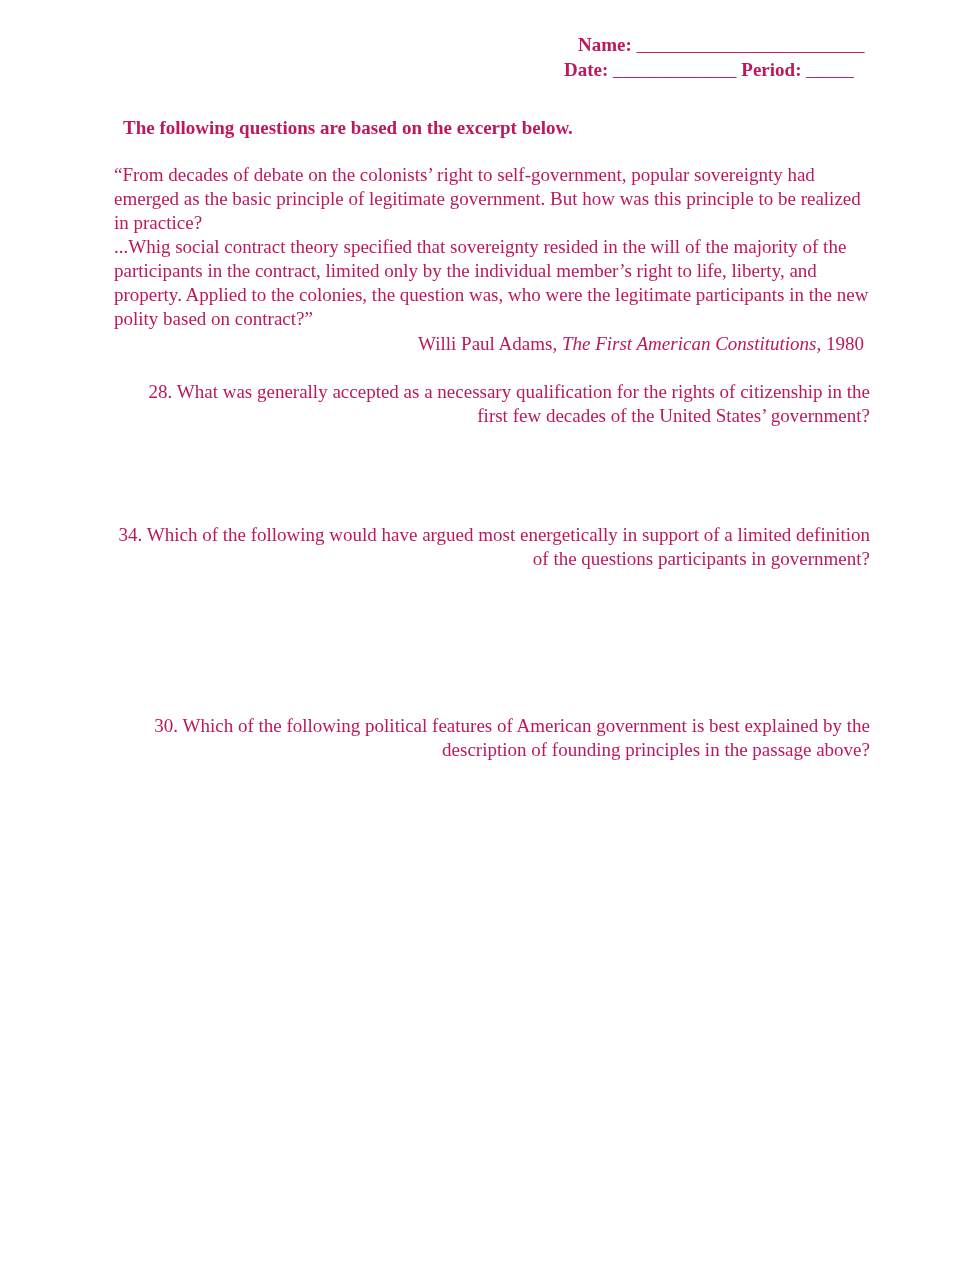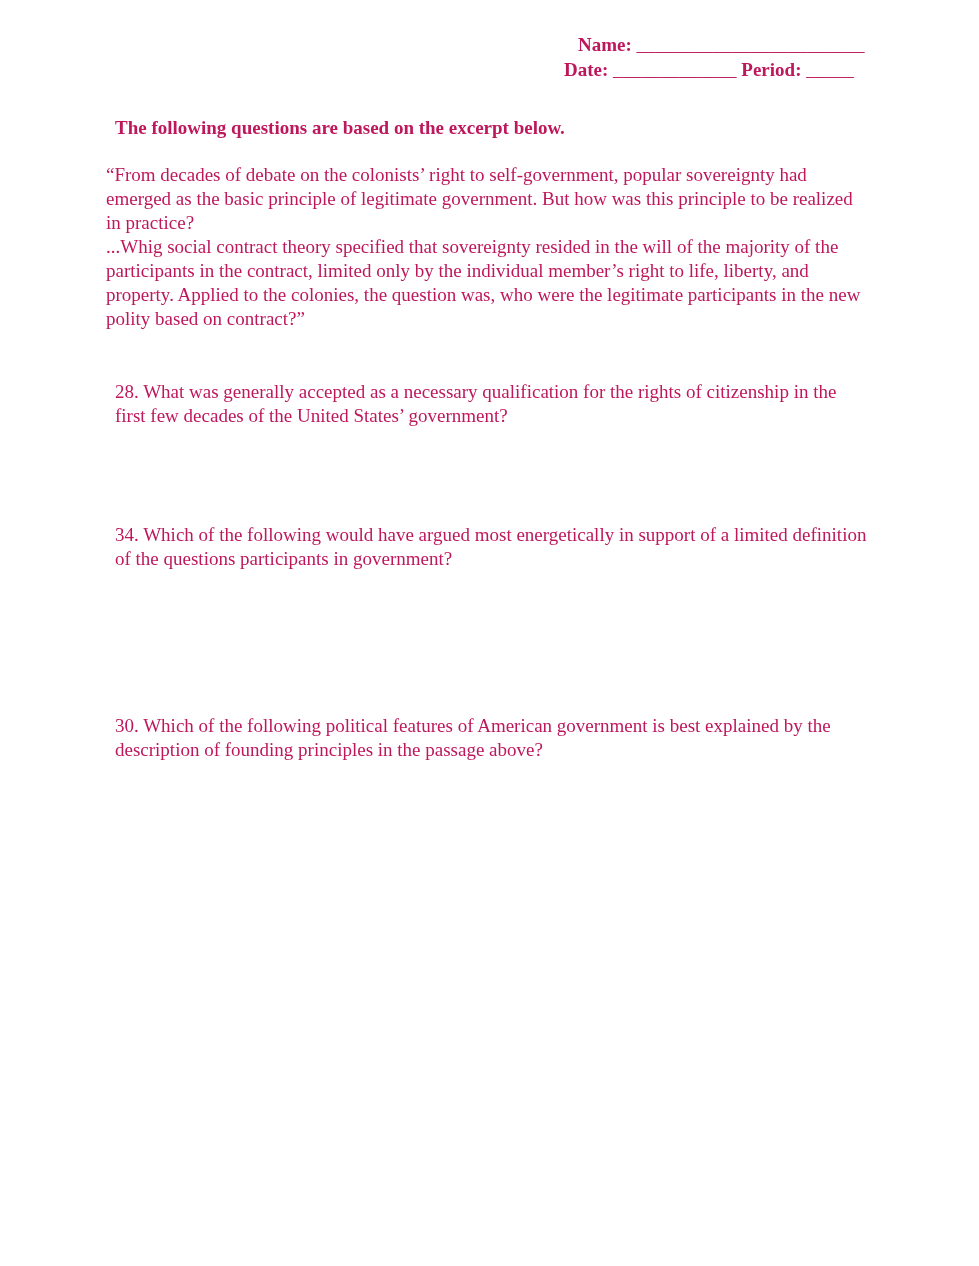--- a/index.html
+++ b/index.html
@@ -16,24 +16,24 @@
     font-family: "Liberation Serif", "DejaVu Serif", serif;
     font-size: 19px;
     line-height: 24px;
     overflow: hidden;
   }
   .abs { position: absolute; }
   .bold { font-weight: bold; }
   .italic { font-style: italic; }
   .header-row { white-space: nowrap; }
   .blank-line { letter-spacing: 0; }
-  .text-block { width: 755px; }
+  .text-block { width: 755px; margin-left: 8px; }
   .attribution { width: 749px; text-align: right; }
   .excerpt p { margin: 0; }
-  .question { margin: 0; }
+  .question { margin: 0; text-align: right; }
 </style>
 </head>
 <body>
 
 <div class="page">
 
   <div class="abs header-row" style="top:33px; left:578px;">
     <span class="bold">Name:</span>
     <span class="blank-line">________________________</span>
   </div>
@@ -46,20 +46,23 @@
     <span class="blank-line">_____</span>
   </div>
 
   <div class="abs bold text-block" style="top:116px; left:115px;">The following questions are based on the excerpt below.</div>
 
   <div class="abs text-block excerpt" style="top:163px; left:106px;">
     <p>“From decades of debate on the colonists’ right to self-government, popular sovereignty had emerged as the basic principle of legitimate government.  But how was this principle to be realized in practice?</p>
     <p>...Whig social contract theory specified that sovereignty resided in the will of the majority of the participants in the contract, limited only by the individual member’s right to life, liberty, and property. Applied to the colonies, the question was, who were the legitimate participants in the new polity based on contract?”</p>
   </div>
 
+  <div class="abs attribution" style="top:332px; left:115px;">
+    <span>Willi Paul Adams, </span><span class="italic">The First American Constitutions</span><span>, 1980</span>
+  </div>
 
   <p class="abs text-block question" style="top:380px; left:115px;">
     <span>28.</span>
     <span>What was generally accepted as a necessary qualification for the rights of citizenship in the first few decades of the United States’ government?</span>
   </p>
 
   <p class="abs text-block question" style="top:523px; left:115px;">
     <span>34.</span>
     <span>Which of the following would have argued most energetically in support of a limited definition of the questions participants in government?</span>
   </p>

